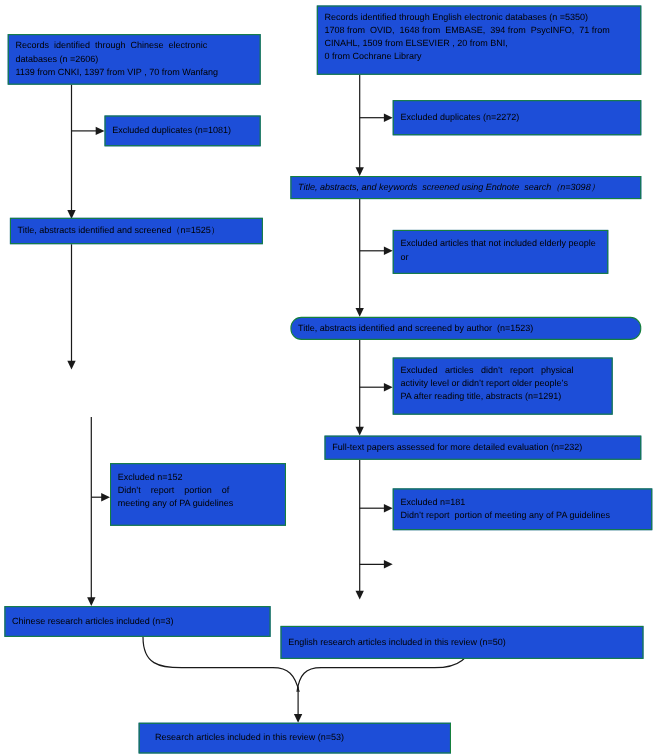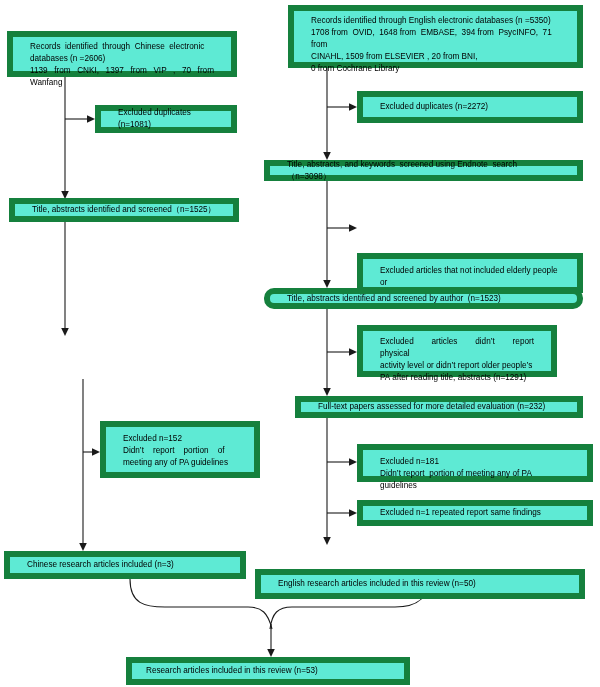--- a/index.html
+++ b/index.html
@@ -14,23 +14,23 @@
   }
   #diagram {
     position: relative;
     width: 600px;
     height: 687px;
     background: #ffffff;
     overflow: hidden;
   }
   .box {
     position: absolute;
-    border: 6px solid #15803d;
-    background: #5eead4;
-    padding: 4px 17px;
+    border: 1px solid #15803d;
+    background: #1d4ed8;
+    padding: 4px 6px;
     font-size: 8.2px;
     line-height: 1.45;
     color: #000;
     z-index: 3;
   }
   .box .ln { display: block; white-space: pre-wrap; }
   .box.justify .ln { text-align: justify; text-align-last: left; }
   svg.wires {
     position: absolute;
     left: 0; top: 0;
@@ -126,25 +126,25 @@
     <span class="ln">Records identified through English electronic databases (n =5350)</span>
     <span class="ln">1708 from  OVID,  1648 from  EMBASE,  394 from  PsycINFO,  71 from</span>
     <span class="ln">CINAHL, 1509 from ELSEVIER , 20 from BNI,</span>
     <span class="ln">0 from Cochrane Library</span>
   </div>
 
   <div class="box" style="left:357px; top:91px; width:226px; height:32px; display:flex; align-items:center;">
     <span class="ln">Excluded duplicates (n=2272)</span>
   </div>
 
-  <div class="box" style="left:264px; top:160px; width:319px; height:21px; display:flex; align-items:center;">
+  <div class="box" style="left:264px; top:160px; width:319px; height:21px; display:flex; align-items:center;font-style:italic;">
     <span class="ln">Title, abstracts, and keywords  screened using Endnote  search（n=3098）</span>
   </div>
 
-  <div class="box" style="left:357px; top:209px; width:226px; height:40px; padding-top:6px;margin-top:44px;">
+  <div class="box" style="left:357px; top:209px; width:196px; height:40px; padding-top:6px;">
     <span class="ln">Excluded articles that not included elderly people or</span>
   </div>
 
   <div class="box" style="left:264px; top:288px; width:319px; height:21px; display:flex; align-items:center;border-radius:10px;">
     <span class="ln">Title, abstracts identified and screened by author  (n=1523)</span>
   </div>
 
   <div class="box justify" style="left:357px; top:325px; width:200px; height:52px; padding-top:5px;">
     <span class="ln">Excluded   articles   didn’t   report   physical</span>
     <span class="ln">activity level or didn’t report older people’s</span>
@@ -153,23 +153,20 @@
 
   <div class="box" style="left:295px; top:396px; width:288px; height:22px; display:flex; align-items:center;">
     <span class="ln">Full-text papers assessed for more detailed evaluation (n=232)</span>
   </div>
 
   <div class="box" style="left:357px; top:444px; width:236px; height:38px; padding-top:6px;">
     <span class="ln">Excluded n=181</span>
     <span class="ln">Didn’t report  portion of meeting any of PA guidelines</span>
   </div>
 
-  <div class="box" style="left:357px; top:500px; width:236px; height:26px; display:flex; align-items:center;">
-    <span class="ln">Excluded n=1 repeated report same findings</span>
-  </div>
 
   <div class="box" style="left:255px; top:545px; width:330px; height:30px; display:flex; align-items:center;margin-top:24px;">
     <span class="ln">English research articles included in this review (n=50)</span>
   </div>
 
   <div class="box" style="left:126px; top:657px; width:284px; height:28px; display:flex; align-items:center; padding-left:14px;">
     <span class="ln">Research articles included in this review (n=53)</span>
   </div>
 
 </div>

